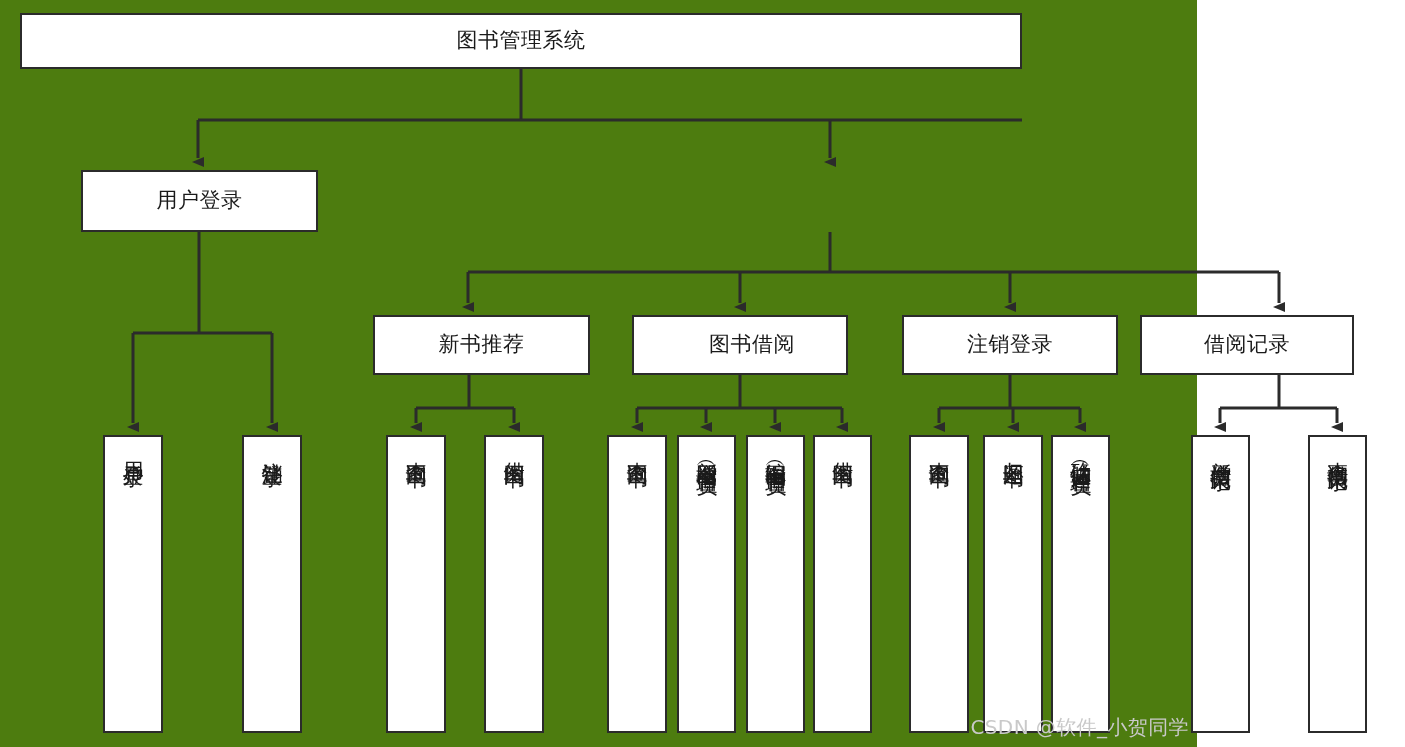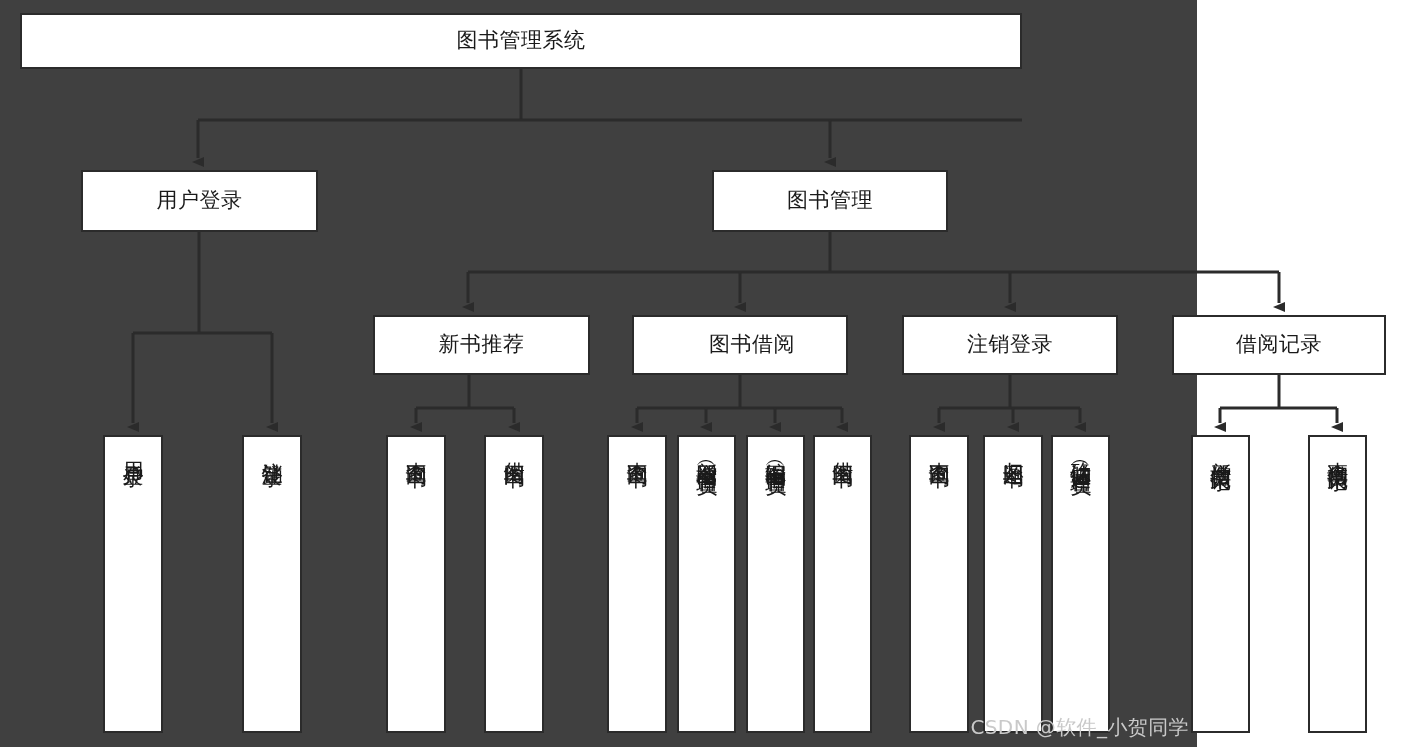--- a/index.html
+++ b/index.html
@@ -10,21 +10,21 @@
   body {
     width: 1405px;
     height: 747px;
     font-family: "DejaVu Sans", "Liberation Sans", sans-serif;
     overflow: hidden;
   }
   #diagram-root {
     position: relative;
     width: 1197px;
     height: 747px;
-    background: #404040;
+    background: #4d7c0f;
   }
   svg.wires {
     position: absolute;
     left: 0;
     top: 0;
     width: 1405px;
     height: 747px;
     pointer-events: none;
   }
   .node {
@@ -135,34 +135,31 @@
     </g>
   </svg>
 
   <div class="node h" style="left:20px; top:13px; width:1002px; height:56px;">
     <span>图书管理系统</span>
   </div>
 
   <div class="node h" style="left:81px; top:170px; width:237px; height:62px;">
     <span>用户登录</span>
   </div>
-  <div class="node h" style="left:712px; top:170px; width:236px; height:62px;">
-    <span>图书管理</span>
-  </div>
 
   <div class="node h" style="left:361px; top:315px; width:217px; height:60px;margin-left:12px;">
     <span>新书推荐</span>
   </div>
   <div class="node h" style="left:632px; top:315px; width:216px; height:60px;padding-left:24px;">
     <span>图书借阅</span>
   </div>
   <div class="node h" style="left:902px; top:315px; width:216px; height:60px;">
     <span>注销登录</span>
   </div>
-  <div class="node h" style="left:1172px; top:315px; width:214px; height:60px;">
+  <div class="node h" style="left:1140px; top:315px; width:214px; height:60px;">
     <span>借阅记录</span>
   </div>
 
   <div class="node v" style="left:103px; top:435px; width:60px; height:298px;">
     <span class="vtext">用户登录</span>
   </div>
   <div class="node v" style="left:242px; top:435px; width:60px; height:298px;">
     <span class="vtext">注销登录</span>
   </div>
   <div class="node v" style="left:386px; top:435px; width:60px; height:298px;">

